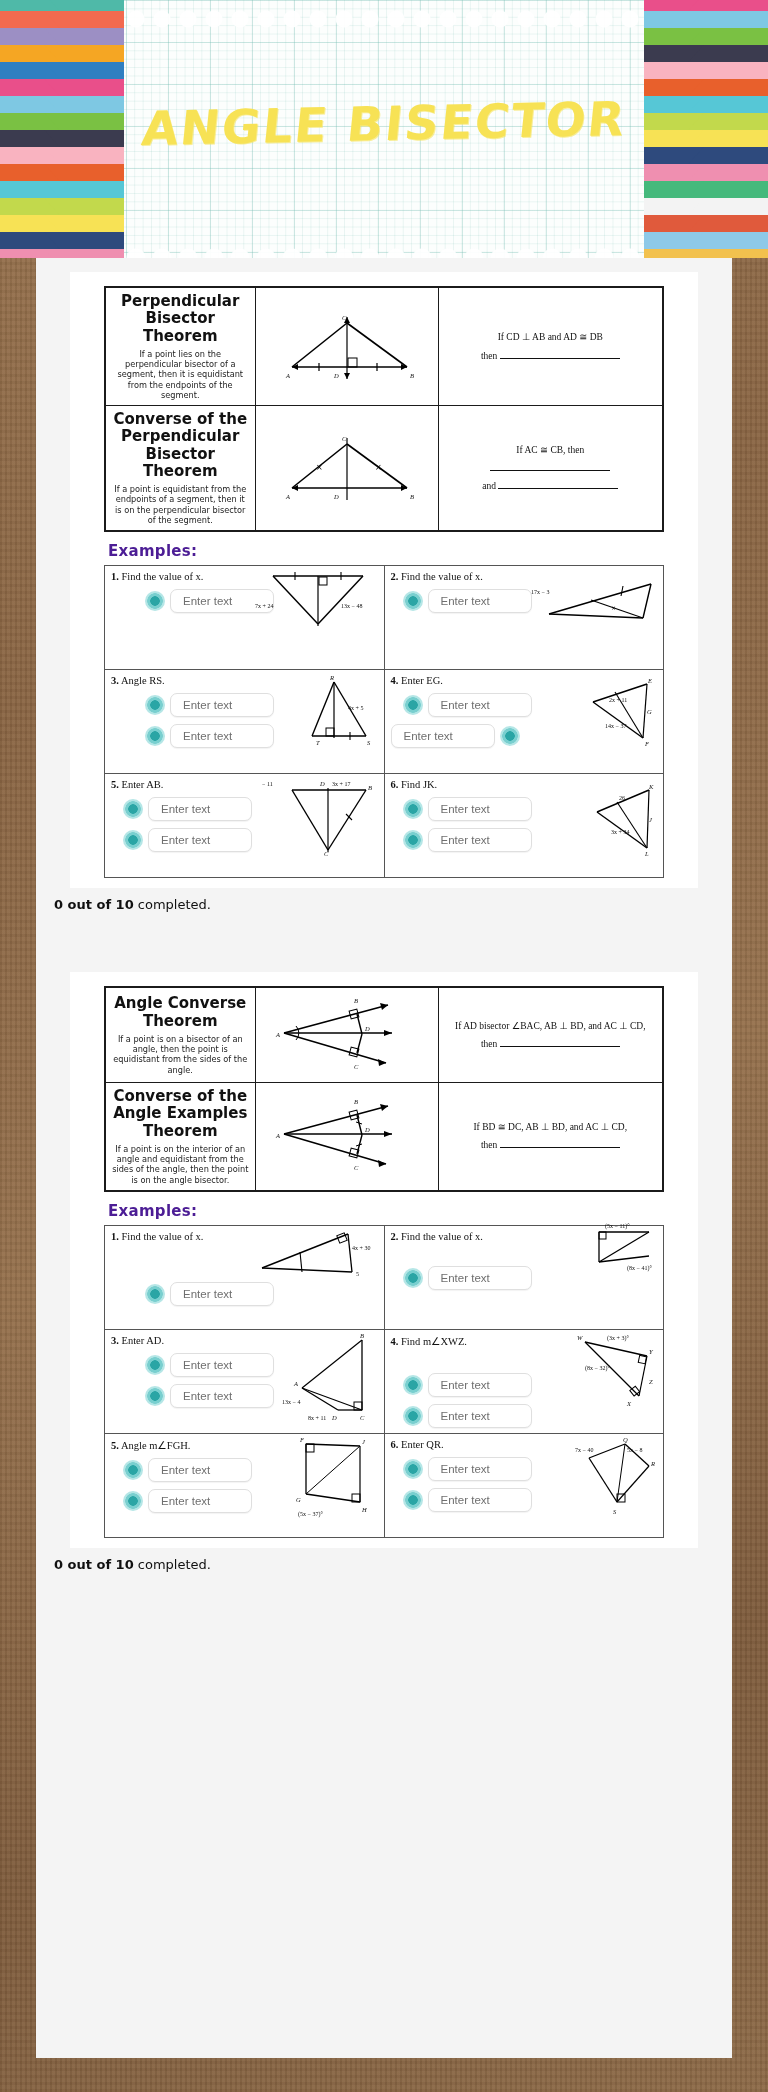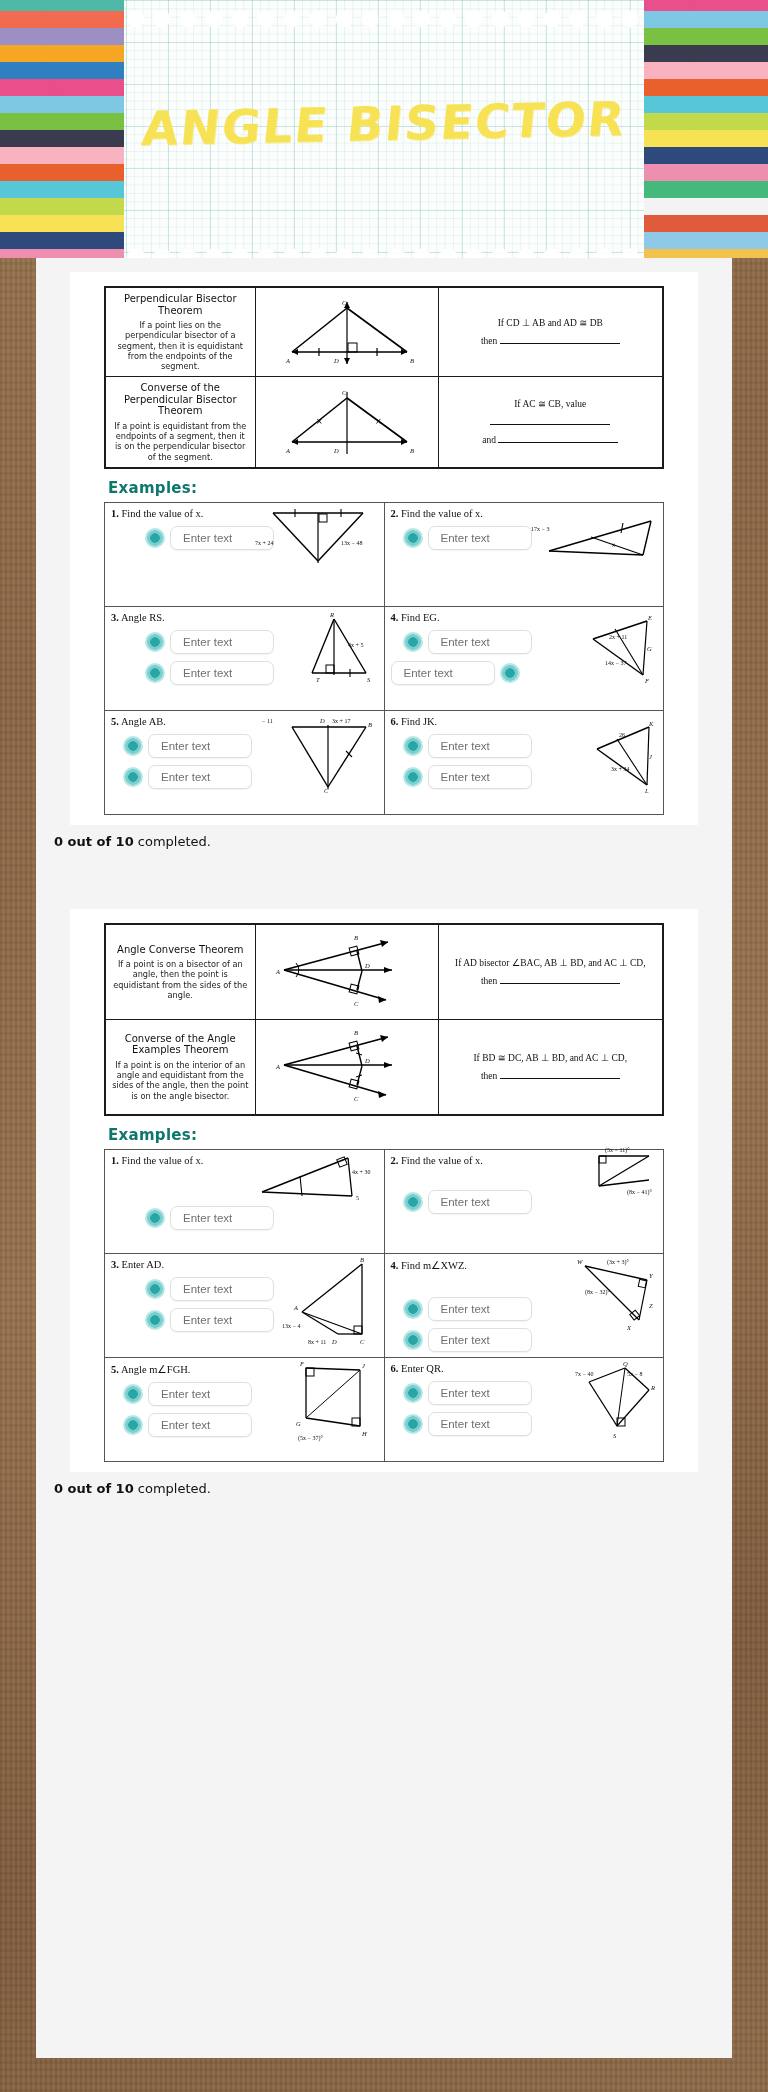--- a/index.html
+++ b/index.html
@@ -103,36 +103,36 @@
 
   
   .thm-table{
     border:2px solid #1b1b1b; width:100%;
     border-collapse:collapse; background:#fff;
   }
   .thm-table td{ border:1px solid #1b1b1b; vertical-align:middle; padding:5px 6px; }
   .thm-name{ width:150px; text-align:center; }
   .thm-name h4{
     margin:0 0 4px 0; font-family:"DejaVu Sans", sans-serif;
-    font-size:10px; font-weight:normal; color:#111; line-height:1.15;
+    font-size:15px; font-weight:bold; color:#111; line-height:1.15;
   }
   .thm-name p{
     margin:0; font-family:"DejaVu Sans", sans-serif;
     font-size:8.2px; color:#222; line-height:1.25;
   }
   .thm-fig{ width:180px; text-align:center; }
   .thm-stm{
     font-family:"Liberation Serif", serif; font-size:9.5px; color:#111;
     line-height:1.9; text-align:center;
   }
   .thm-stm .ln{ display:inline-block; border-bottom:1px solid #111; min-width:120px; height:10px; }
 
   h3.examples{
     font-family:"DejaVu Sans", sans-serif; font-weight:bold;
-    font-size:15px; color:#0f766e; margin:10px 0 5px 4px; letter-spacing:.3px;
+    font-size:15px; color:#4c1d95; margin:10px 0 5px 4px; letter-spacing:.3px;
   }
 
   
   .ex-grid{ width:100%; border-collapse:collapse; border:1.5px solid #555; table-layout:fixed; }
   .ex-grid td{
     border:1px solid #555; vertical-align:top; padding:5px 6px; position:relative;
     height:104px; background:#fff;
   }
   .qnum{
     font-family:"Liberation Serif", serif; font-size:10.5px; color:#111;
@@ -374,21 +374,21 @@
               <line x1="85" y1="8" x2="85" y2="70" stroke="#000" stroke-width="1.2"></line>
               <text x="54" y="40" font-size="8" font-family="DejaVu Sans">×</text>
               <text x="113" y="40" font-size="8" font-family="DejaVu Sans">×</text>
               <text class="fig-lbl" x="24" y="69">A</text>
               <text class="fig-lbl" x="72" y="69">D</text>
               <text class="fig-lbl" x="148" y="69">B</text>
               <text class="fig-lbl" x="80" y="11">C</text>
             </svg>
           </td>
           <td class="thm-stm">
-            <span>If AC ≅ CB, value</span><br>
+            <span>If AC ≅ CB, then</span><br>
             <span class="ln"></span><br>
             <span>and</span>
             <span class="ln"></span>
           </td>
         </tr>
       </tbody>
         </table>
 
       <h3 class="examples">Examples:</h3>
 
@@ -461,21 +461,21 @@
               <span class="field">Enter text</span>
             </div>
             <div class="ans-row ind">
               <span class="dot"></span>
               <span class="field">Enter text</span>
             </div>
           </td>
           <td>
             <div class="qnum">
               <b>4.</b>
-              <span>Find EG.</span>
+              <span>Enter EG.</span>
             </div>
             <svg class="figure" style="right:0px; top:6px;" width="78" height="74" viewBox="0 0 78 74">
               <line x1="8" y1="26" x2="62" y2="8" stroke="#000" stroke-width="1.4"></line>
               <line x1="8" y1="26" x2="58" y2="62" stroke="#000" stroke-width="1.4"></line>
               <line x1="62" y1="8" x2="58" y2="62" stroke="#000" stroke-width="1.2"></line>
               <line x1="30" y1="16" x2="58" y2="62" stroke="#000" stroke-width="1.1"></line>
               <text class="fig-lbl" x="63" y="7">E</text>
               <text class="fig-lbl" x="62" y="38">G</text>
               <text class="fig-lbl" x="60" y="70">F</text>
               <text class="fig-lbl-n" x="24" y="26">2x + 11</text>
@@ -489,21 +489,21 @@
               <span class="field">Enter text</span>
               <span class="dot"></span>
             </div>
           </td>
         </tr>
 
         <tr>
           <td>
             <div class="qnum">
               <b>5.</b>
-              <span>Angle AB.</span>
+              <span>Enter AB.</span>
             </div>
             <svg class="figure" style="right:2px; top:2px;" width="120" height="80" viewBox="0 0 120 80">
               <line x1="30" y1="14" x2="104" y2="14" stroke="#000" stroke-width="1.4"></line>
               <line x1="30" y1="14" x2="66" y2="74" stroke="#000" stroke-width="1.4"></line>
               <line x1="66" y1="74" x2="104" y2="14" stroke="#000" stroke-width="1.4"></line>
               <line x1="66" y1="12" x2="66" y2="76" stroke="#000" stroke-width="1.2"></line>
               <line x1="84" y1="38" x2="90" y2="44" stroke="#000" stroke-width="1.1"></line>
               <text class="fig-lbl-n" x="0" y="10">− 11</text>
               <text class="fig-lbl" x="58" y="10">D</text>
               <text class="fig-lbl-n" x="70" y="10">3x + 17</text>

